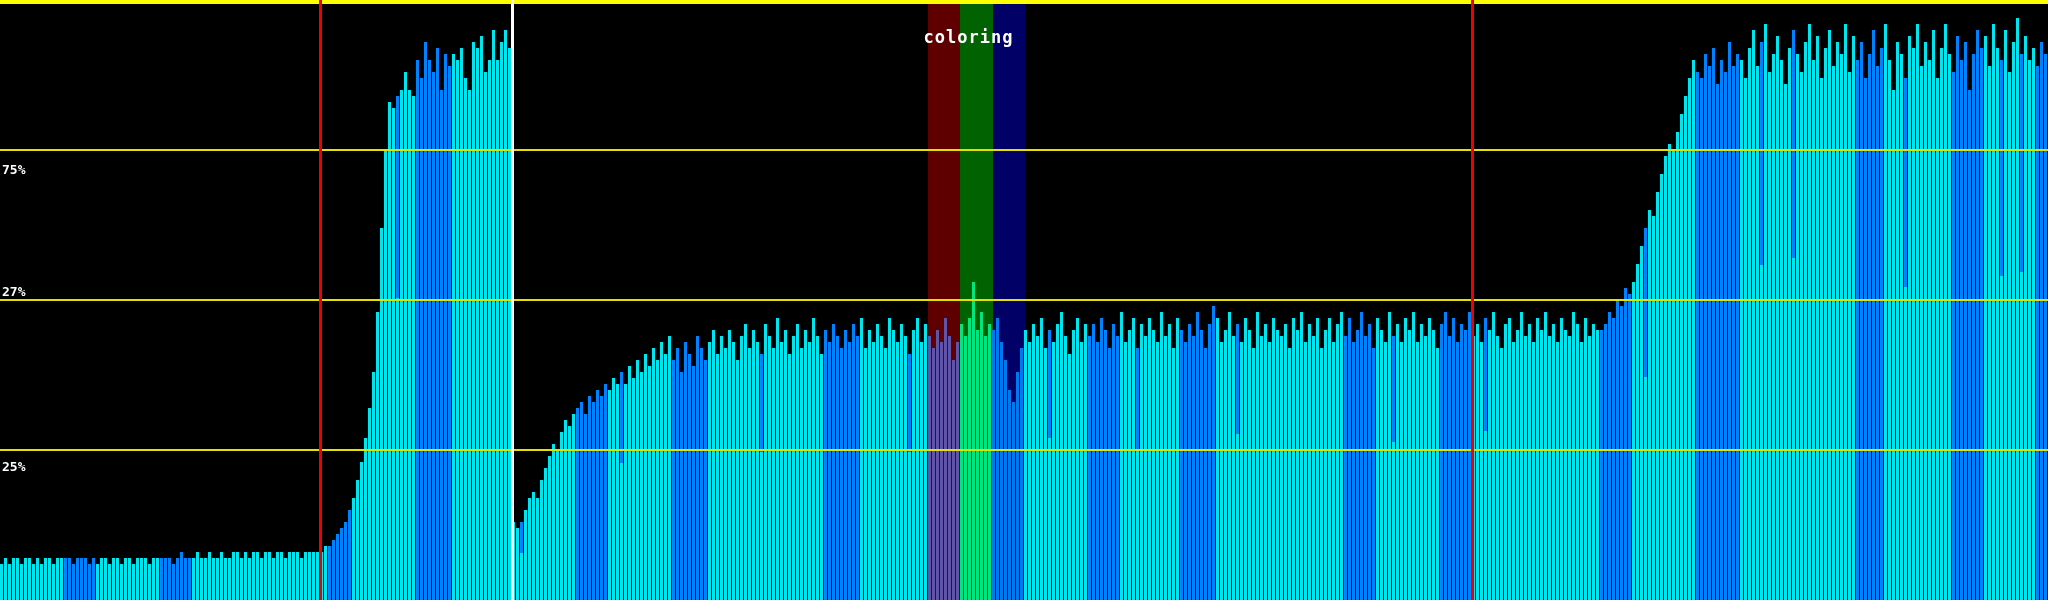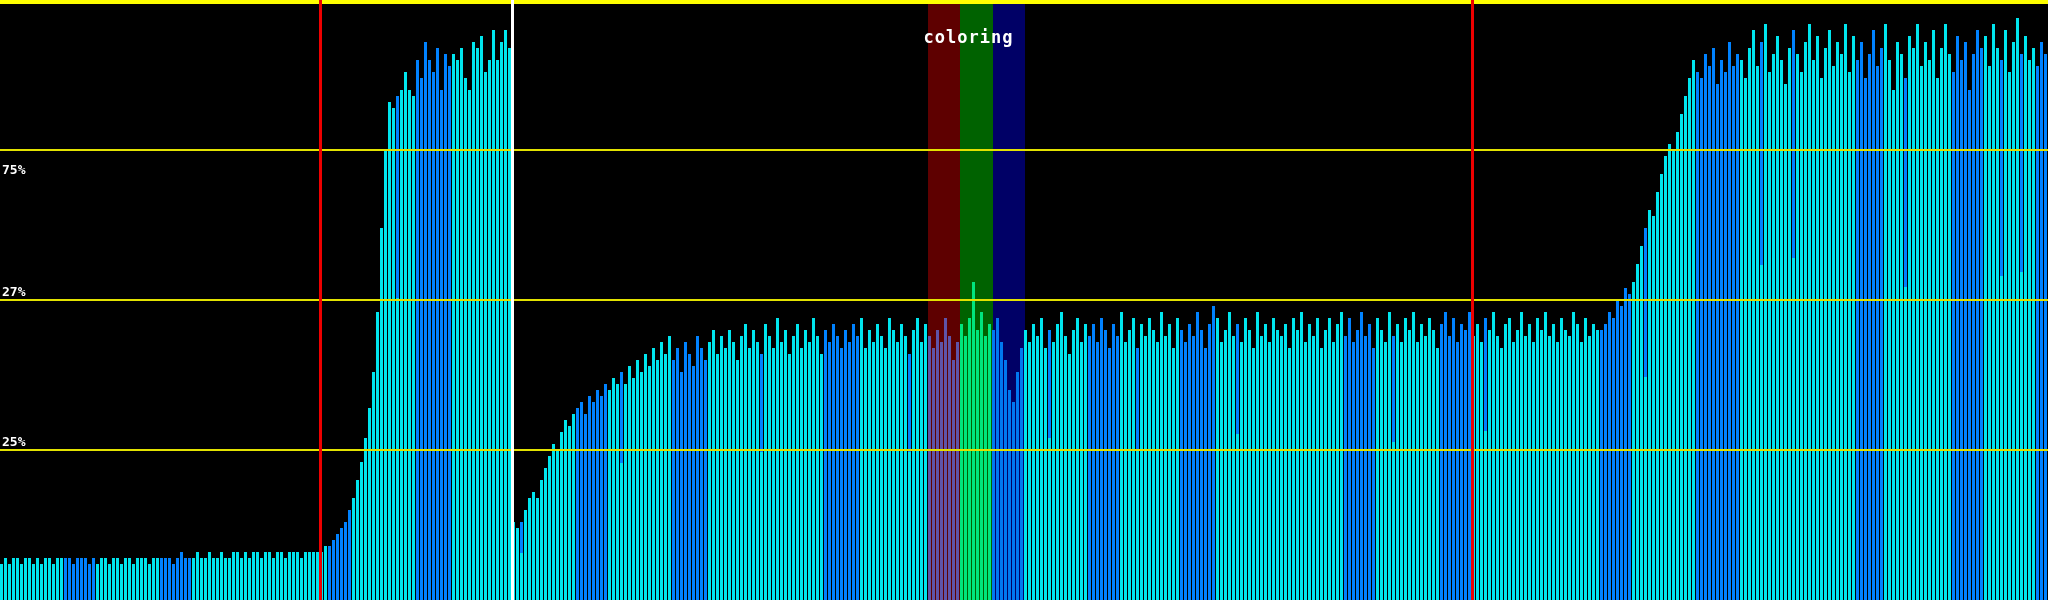--- a/index.html
+++ b/index.html
@@ -550,15 +550,15 @@
       <rect x="0" y="149" width="2048" height="2" fill="#e2e200"></rect>
       <rect x="0" y="299" width="2048" height="2" fill="#e2e200"></rect>
       <rect x="0" y="449" width="2048" height="2" fill="#e2e200"></rect>
       <rect x="0" y="0" width="2048" height="4" fill="#ffff00"></rect>
       <rect x="319" y="0" width="3" height="600" fill="#ee0000"></rect>
       <rect x="511" y="0" width="3" height="600" fill="#ffffff"></rect>
       <rect x="1471" y="0" width="3" height="600" fill="#ee0000"></rect>
     </svg>
   <div class="tick-label" style="top: 135px; margin-top: 28px;">75%</div>
   <div class="tick-label" style="top: 285px;">27%</div>
-  <div class="tick-label" style="top: 435px;">25%</div>
+  <div class="tick-label" style="top: 460px;">25%</div>
   <div id="coloring-label" style="left: 968.5px; top: 2px; color: rgb(255, 255, 255);">coloring</div>
 </div>
 
 </body></html>

